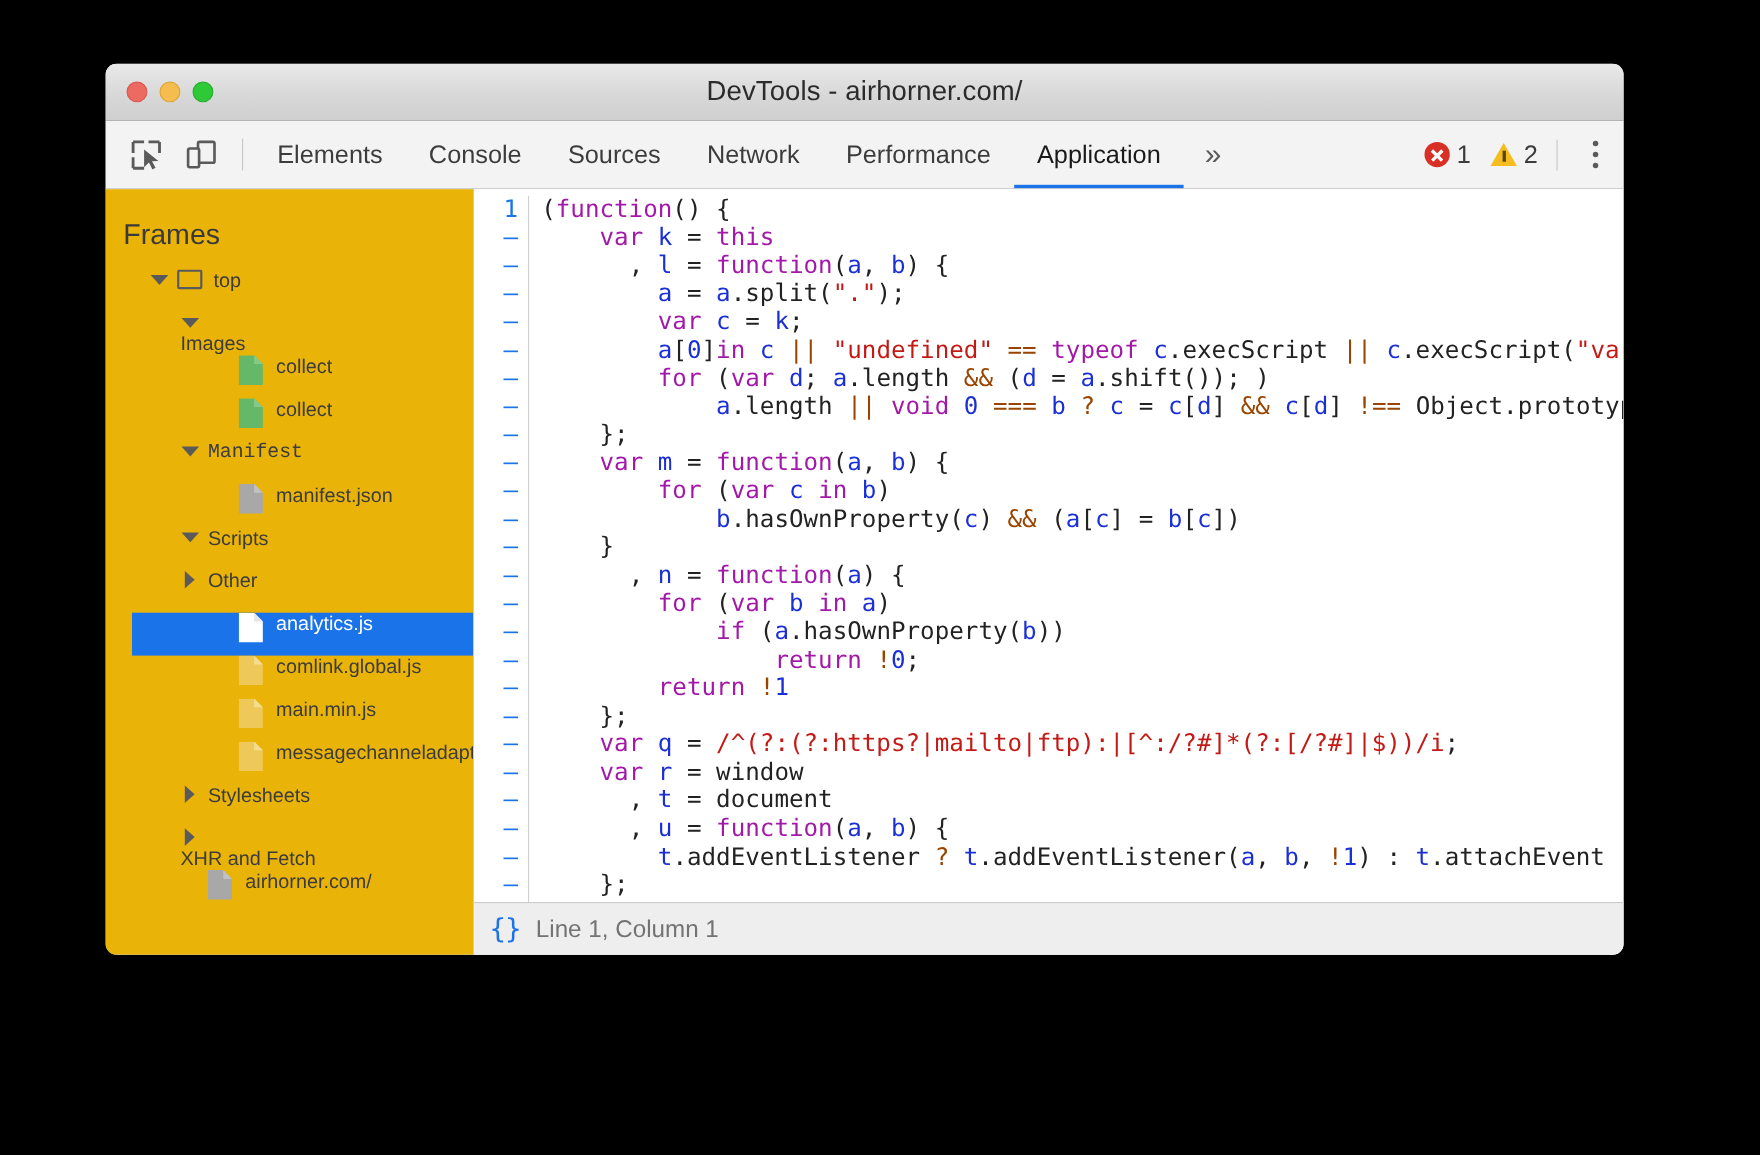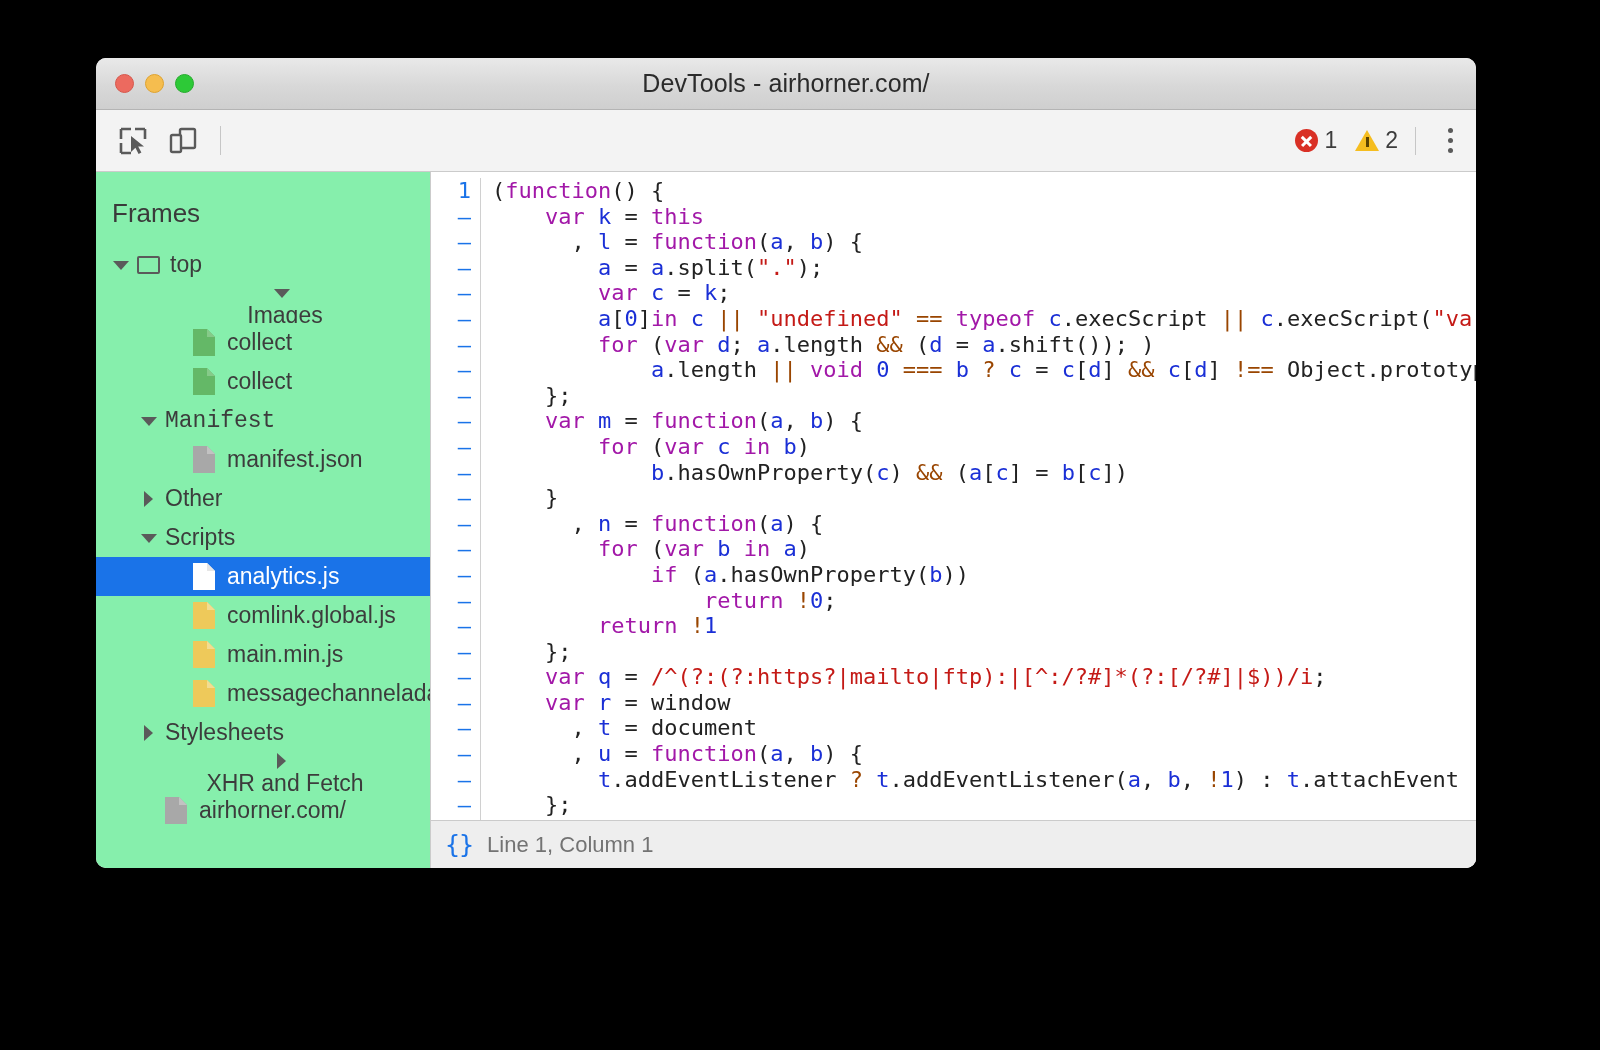--- a/index.html
+++ b/index.html
@@ -130,38 +130,39 @@
     align-items: center; justify-content: center; gap: 5px;
   }
   .kdot { width: 5px; height: 5px; border-radius: 50%; background: #5a5a5a; }
 
   
   #content { display: flex; height: calc(810px - 52px - 62px); }
 
   
   #sidebar {
     width: 335px;
-    background: #86efac;
+    background: #eab308;
     border-right: 1px solid #cbcbcb;
     padding-top: 26px;
     overflow: hidden;
     position: relative;
     flex: 0 0 335px;
   }
   #frames-title {
     font-size: 26px; color: #3a3a3a;
     padding: 0 0 16px 16px;
   }
   .tree-row {
     height: 39px;
-    display: flex; align-items: center;
-    font-size: 23px;
+    display: flex; 
+    font-size: 18px;
     color: #3c3c3c;
     white-space: nowrap;
     overflow: hidden;
+    margin-left: 24px;
   }
   .tree-row.selected { background: #1a73e8; color: #ffffff; }
   .tw {
     width: 18px; height: 18px;
     margin-right: 7px;
     flex: 0 0 18px;
     position: relative;
   }
   .tw.down::after {
     content: "";
@@ -282,20 +283,41 @@
       </div>
       <div class="tool-icon">
         <svg width="30" height="30" viewBox="0 0 30 30">
           <rect x="12" y="3" width="15" height="19" rx="1.5" stroke="#5a5a5a" stroke-width="2.4" fill="#f3f3f3"></rect>
           <rect x="3" y="9" width="10" height="17" rx="1.5" stroke="#5a5a5a" stroke-width="2.4" fill="#f3f3f3"></rect>
         </svg>
       </div>
     </div>
     <div class="tb-sep"></div>
 
+    <div id="tabs">
+      <div class="tab">
+          <span>Elements</span>
+        </div>
+      <div class="tab">
+          <span>Console</span>
+        </div>
+      <div class="tab">
+          <span>Sources</span>
+        </div>
+      <div class="tab">
+          <span>Network</span>
+        </div>
+      <div class="tab">
+          <span>Performance</span>
+        </div>
+      <div class="tab selected">
+          <span>Application</span>
+        </div>
+      <div class="tab more">»</div>
+    </div>
 
     <div id="counters">
       <div class="counter">
         <span class="err-dot"></span>
         <span>1</span>
       </div>
       <div class="counter">
         <span class="warn-tri"></span>
         <span>2</span>
       </div>
@@ -350,26 +372,26 @@
             <span class="tw none"></span>
             <span class="doc-ico">
               <svg width="22" height="27" viewBox="0 0 22 27">
                 <path d="M0 0 H14 L22 8 V27 H0 Z" fill="#a8a8a8"></path>
                 <path d="M14 0 L22 8 H14 Z" fill="#c2c2c2"></path>
               </svg>
             </span>
             <span class="lbl">manifest.json</span>
           </div>
           <div class="tree-row" style="padding-left: 44px;">
+            <span class="tw down"></span>
+            <span class="lbl">Scripts</span>
+          </div>
+          <div class="tree-row" style="padding-left: 44px;">
             <span class="tw right"></span>
             <span class="lbl">Other</span>
-          </div>
-          <div class="tree-row" style="padding-left: 44px;">
-            <span class="tw down"></span>
-            <span class="lbl">Scripts</span>
           </div>
           <div class="tree-row selected" style="padding-left: 72px;">
             <span class="tw none"></span>
             <span class="doc-ico">
               <svg width="22" height="27" viewBox="0 0 22 27">
                 <path d="M0 0 H14 L22 8 V27 H0 Z" fill="#ffffff"></path>
                 <path d="M14 0 L22 8 H14 Z" fill="#e6e6e6"></path>
               </svg>
             </span>
             <span class="lbl">analytics.js</span>

